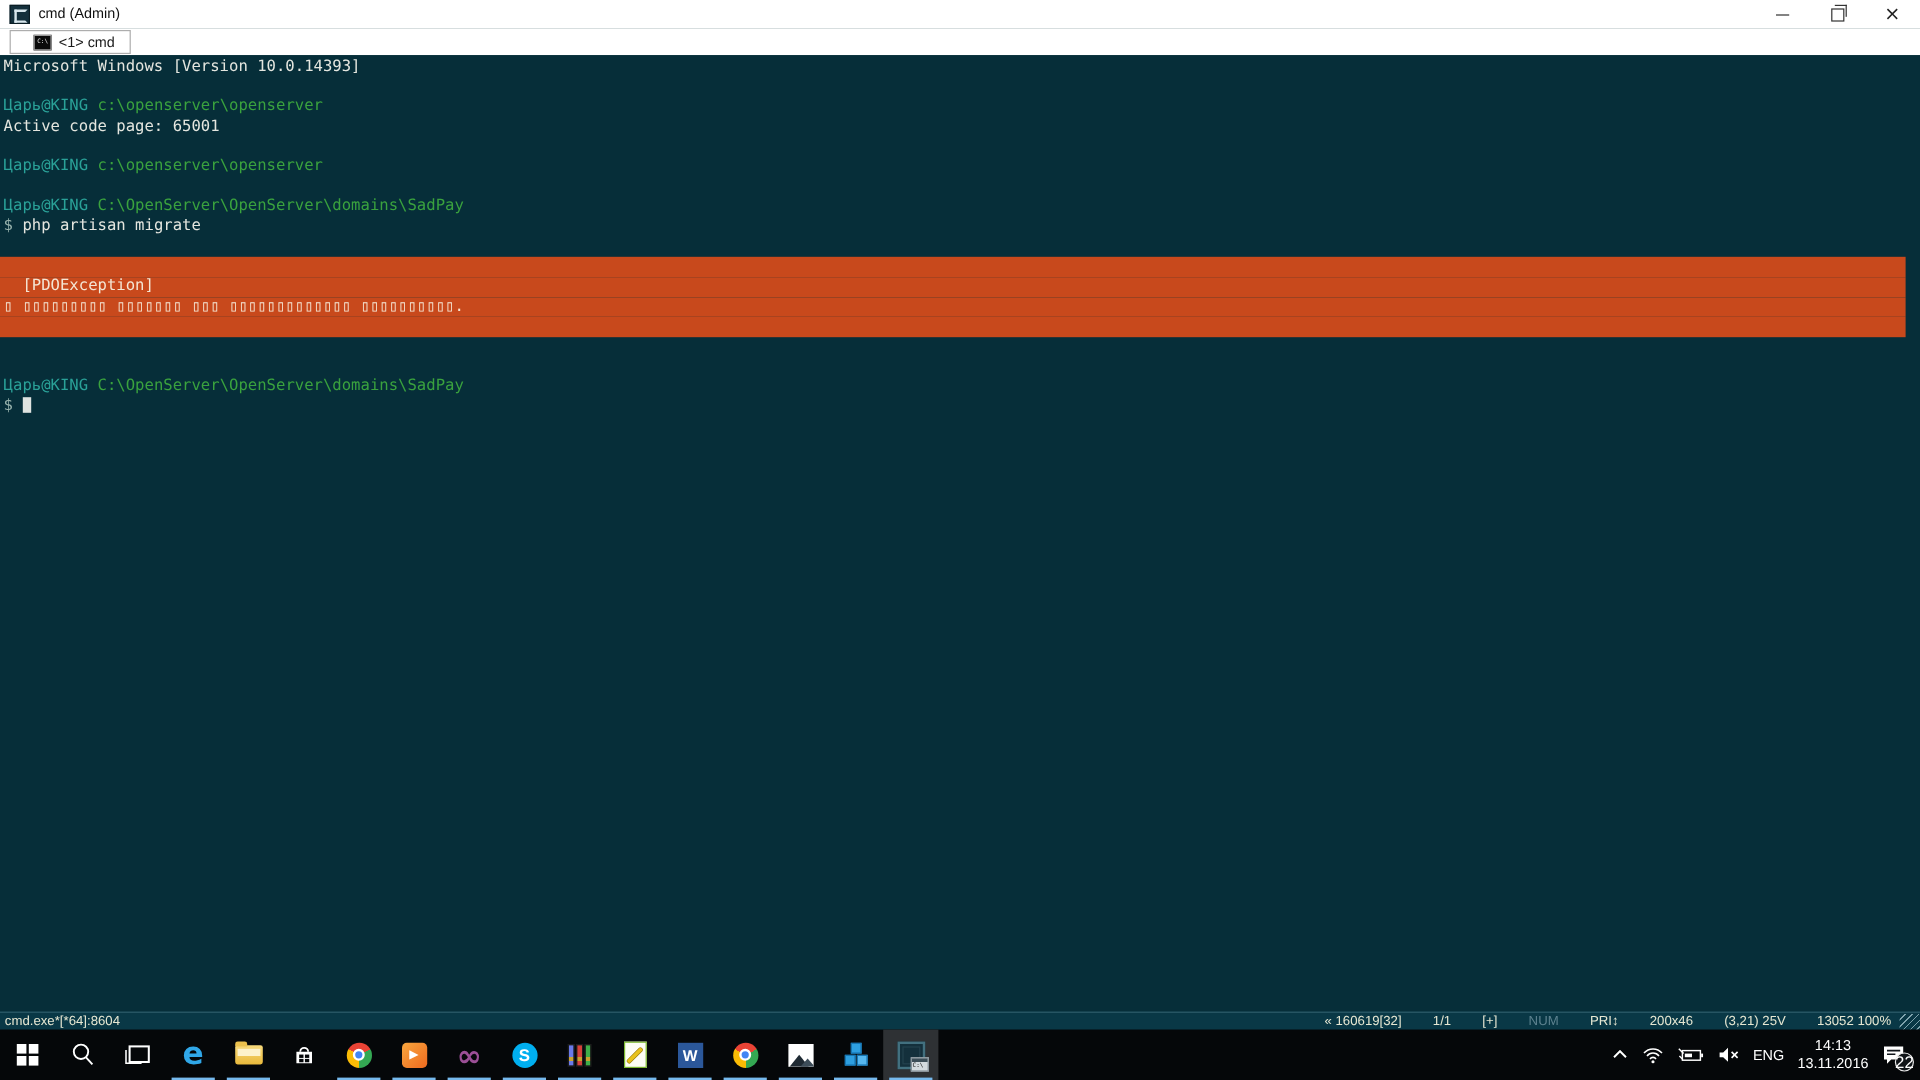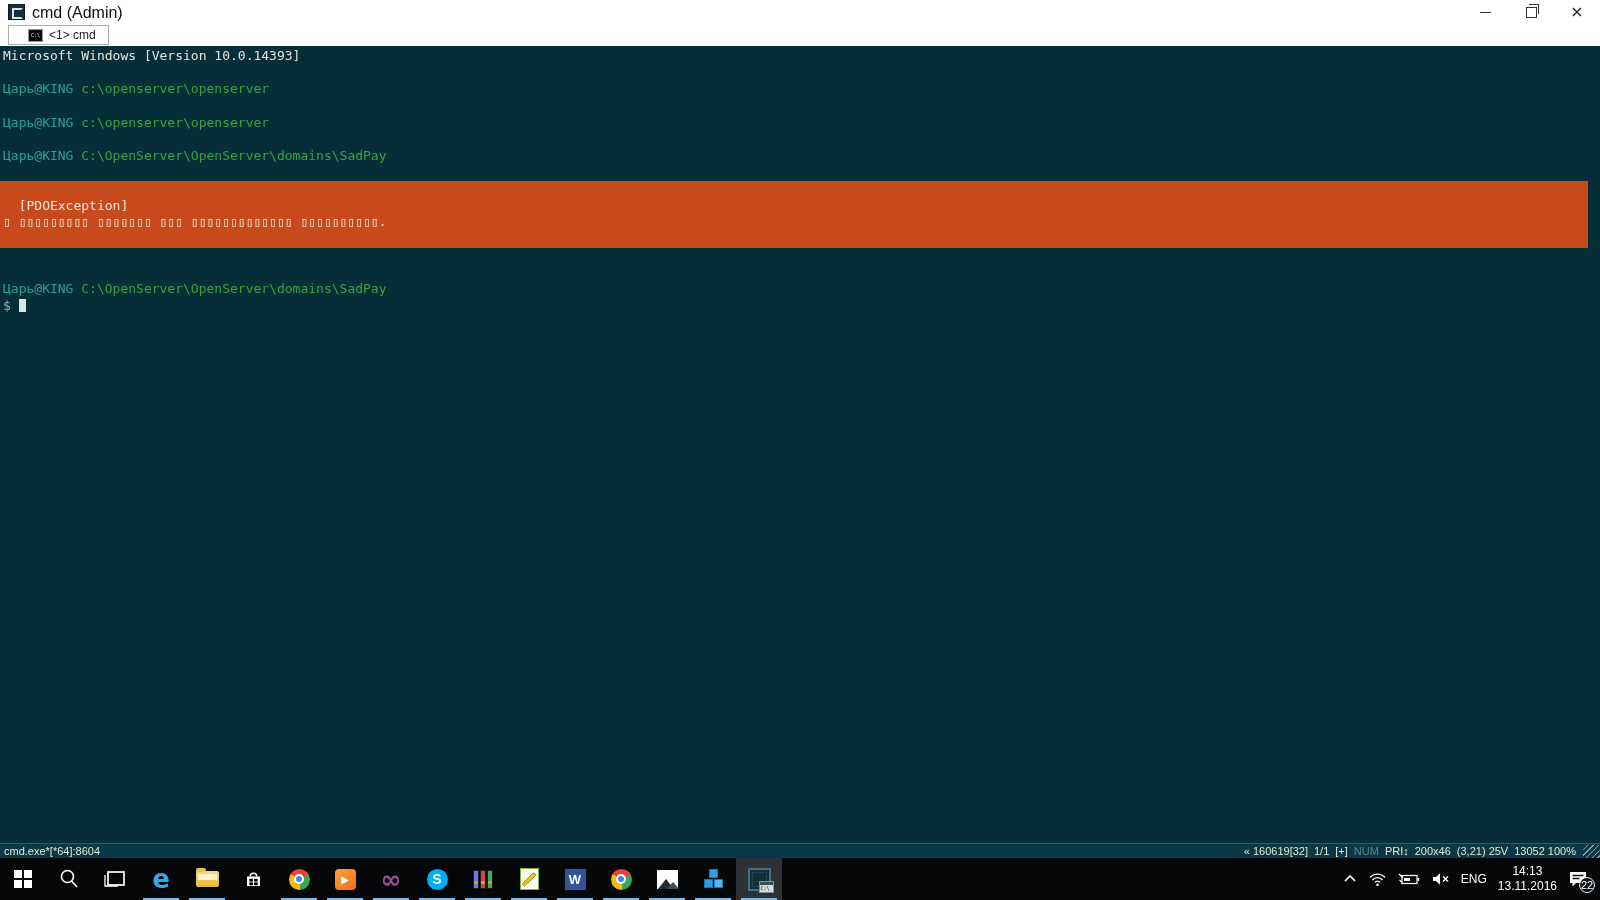--- a/index.html
+++ b/index.html
@@ -2,21 +2,21 @@
 <html><head>
 <meta charset="utf-8">
 <style>
   html,body{margin:0;padding:0;}
   body{width:1600px;height:900px;position:relative;overflow:hidden;background:#062e39;font-family:"Liberation Sans",sans-serif;}
 
   
   .titlebar{position:absolute;top:0;left:0;width:1600px;height:24px;background:#ffffff;}
   .title-icon{position:absolute;left:8px;top:4px;width:17px;height:16px;background:#14303c;border:1px solid #0a1d24;box-sizing:border-box;}
   .title-icon::after{content:"";position:absolute;top:3px;left:3px;width:7px;height:7px;border:2px solid #d7e6ec;border-right-color:transparent;}
-  .title-text{position:absolute;left:32px;top:4px;font-size:16px;color:#101010;}
+  .title-text{position:absolute;left:32px;top:4px;font-size:12px;color:#101010;}
   .win-controls{position:absolute;right:0;top:0;display:flex;height:24px;}
   .win-btn{width:46px;height:24px;display:flex;align-items:center;justify-content:center;}
   .min-glyph{width:11px;height:1px;background:#333;display:block;}
   .restore-glyph{position:relative;width:9px;height:9px;border:1px solid #333;background:#fff;display:block;}
   .restore-glyph::before{content:"";position:absolute;left:2px;top:-4px;width:9px;height:9px;border:1px solid #333;border-left:none;border-bottom:none;}
   .close-glyph{font-size:16px;color:#222;line-height:16px;font-family:"DejaVu Sans",sans-serif;}
 
   
   .tabbar{position:absolute;top:24px;left:0;width:1600px;height:22px;background:#ffffff;}
   .tab{position:absolute;left:8px;top:1px;height:20px;box-sizing:border-box;border:1px solid #adadad;background:#fff;display:flex;align-items:center;gap:6px;padding:0 12px 0 19px;font-size:12px;color:#1a1a1a;}
@@ -43,21 +43,21 @@
   .c-fg{color:#e4e6df;}
   .c-cyan{color:#2aa198;}
   .c-green{color:#3aa23e;}
   .c-dim{color:#97b2ac;}
   .c-err{color:#f4e6d4;}
   .cursor{display:inline-block;width:7px;height:13px;background:#dfe3e0;vertical-align:-2px;}
 
   
   .statusbar{position:absolute;top:843px;left:0;width:1600px;height:15px;background:#093846;border-top:1px solid #2f5d6c;box-sizing:border-box;display:flex;align-items:center;font-size:11px;color:#e6e7d2;}
   .sb-left{padding-left:4px;}
-  .sb-right{margin-left:auto;display:flex;gap:6px;padding-right:24px;justify-content:space-between;}
+  .sb-right{margin-left:auto;display:flex;gap:26px;padding-right:24px;justify-content:space-between;}
   .sb-item.dim{color:#5d828f;}
   .grip{position:absolute;right:0;top:1px;width:17px;height:13px;background:repeating-linear-gradient(135deg,transparent 0 3px,#7ea2ac 3px 4px);}
 
   
   .taskbar{position:absolute;top:858px;left:0;width:1600px;height:42px;background:#050709;display:flex;align-items:stretch;}
   .tb-cell{width:46px;display:flex;align-items:center;justify-content:center;position:relative;flex:0 0 auto;}
   .tb-cell.running::after{content:"";position:absolute;bottom:0;left:5px;right:5px;height:2px;background:#76b9ed;}
   .tb-cell.active{background:#2e3134;}
   .start-grid{display:grid;grid-template-columns:8px 8px;grid-template-rows:8px 8px;gap:2px;}
   .start-grid i{background:#fff;display:block;}
@@ -91,21 +91,21 @@
   .conemu-mini{position:absolute;right:-5px;bottom:-4px;width:15px;height:12px;background:#d4dbdf;border:1px solid #85929a;box-sizing:border-box;font-family:"DejaVu Sans Mono",monospace;font-size:5px;line-height:5px;color:#111;padding:1px 0 0 1px;}
   .conemu-mini::before{content:"";position:absolute;top:0;left:0;right:0;height:3px;background:#3c4e58;}
   .conemu-mini b{position:relative;top:3px;font-weight:normal;}
 
   
   .tray{margin-left:auto;display:flex;align-items:center;gap:11px;padding-right:12px;color:#fff;}
   .tray svg{display:block;}
   .lang{font-size:12px;}
   .clock{text-align:center;font-size:12px;line-height:15px;}
   .action-center{position:relative;}
-  .ac-badge{position:absolute;right:-7px;bottom:-5px;width:16px;height:16px;border-radius:50%;background:#101418;border:1px solid #e8e8e8;color:#fff;font-size:11px;display:flex;align-items:center;justify-content:center;box-sizing:border-box;}
+  .ac-badge{position:absolute;right:-7px;bottom:-5px;width:16px;height:16px;border-radius:50%;background:#101418;border:1px solid #e8e8e8;color:#fff;font-size:14px;display:flex;align-items:center;justify-content:center;box-sizing:border-box;}
 </style>
 </head>
 <body>
 
 <div class="titlebar">
   <span class="title-icon"></span>
   <span class="title-text">cmd (Admin)</span>
   <div class="win-controls">
     <div class="win-btn">
         <span class="min-glyph"></span>
@@ -145,24 +145,26 @@
         <i></i>
         <i></i>
       </span>
   </div>
 </div>
 
 <div class="terminal" id="terminal">
     <div class="tline"><span class="c-fg">Microsoft Windows [Version 10.0.14393]</span></div>
     <div class="tline"></div>
     <div class="tline"><span class="c-cyan">Царь@KING</span><span class="c-fg"> </span><span class="c-green">c:\openserver\openserver</span></div>
+    <div class="tline"><span class="c-fg">Active code page: 65001</span></div>
     <div class="tline"></div>
     <div class="tline"><span class="c-cyan">Царь@KING</span><span class="c-fg"> </span><span class="c-green">c:\openserver\openserver</span></div>
     <div class="tline"></div>
     <div class="tline"><span class="c-cyan">Царь@KING</span><span class="c-fg"> </span><span class="c-green">C:\OpenServer\OpenServer\domains\SadPay</span></div>
+    <div class="tline"><span class="c-dim">$ </span><span class="c-fg">php artisan migrate</span></div>
     <div class="tline"></div>
     <div class="tline err"></div>
     <div class="tline err"><span class="c-err">  [PDOException]</span></div>
     <div class="tline err"><span class="c-err">▯ ▯▯▯▯▯▯▯▯▯ ▯▯▯▯▯▯▯ ▯▯▯ ▯▯▯▯▯▯▯▯▯▯▯▯▯ ▯▯▯▯▯▯▯▯▯▯.</span></div>
     <div class="tline err"></div>
     <div class="tline"></div>
     <div class="tline"></div>
     <div class="tline"><span class="c-cyan">Царь@KING</span><span class="c-fg"> </span><span class="c-green">C:\OpenServer\OpenServer\domains\SadPay</span></div>
     <div class="tline"><span class="c-dim">$ </span><span class="cursor"></span></div>
   </div>

